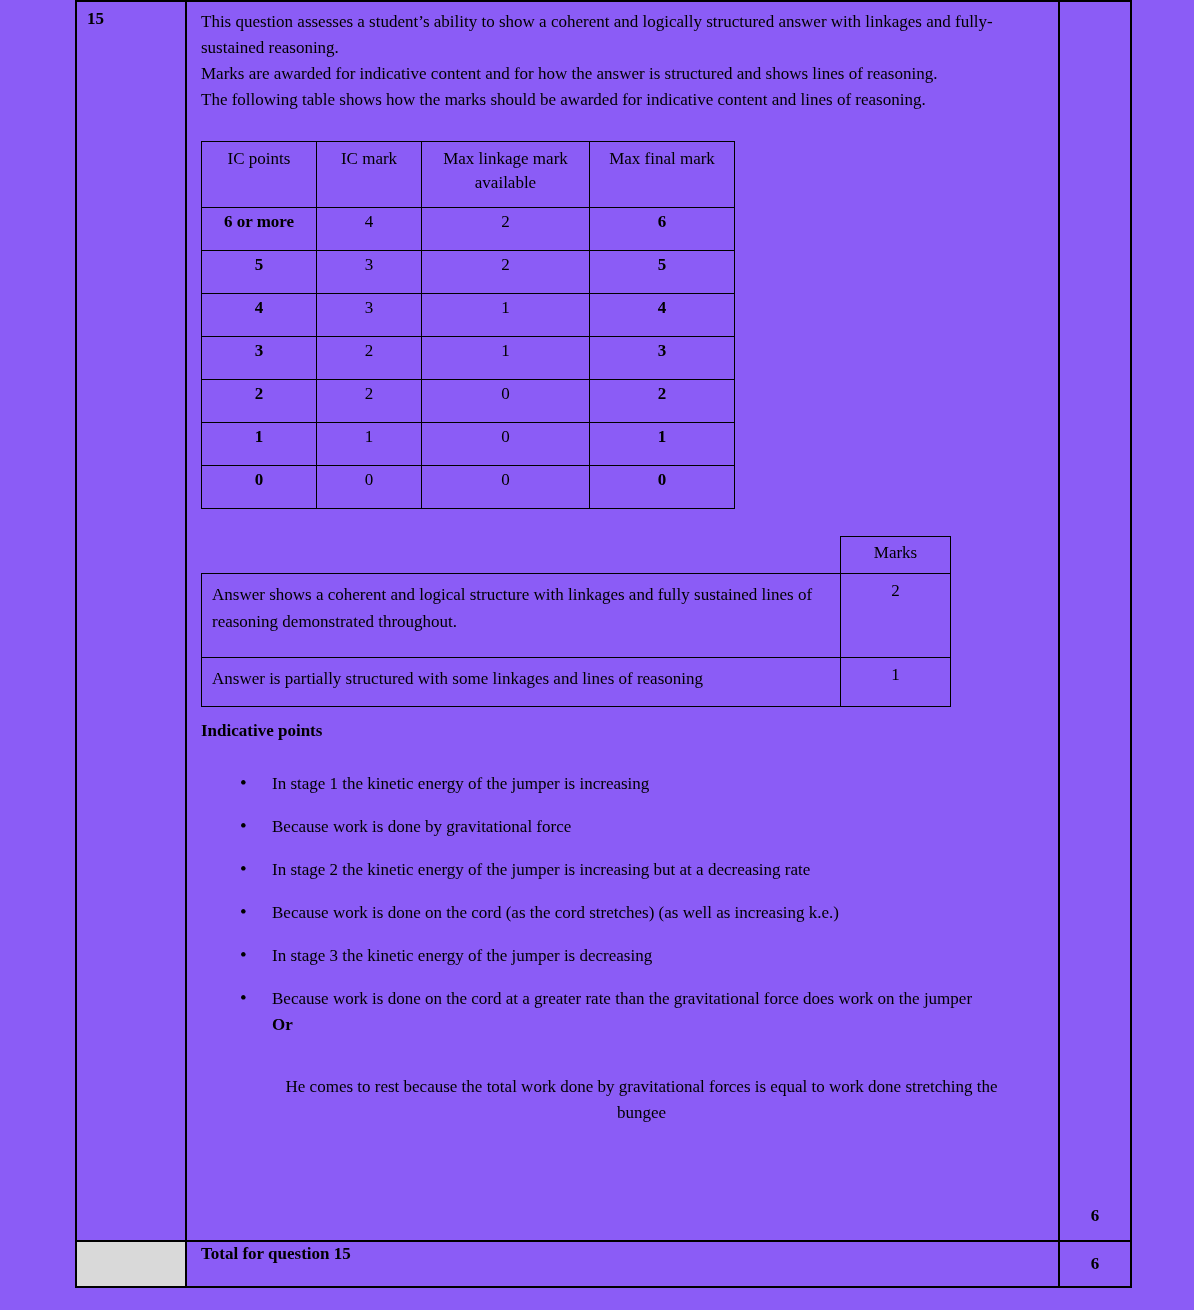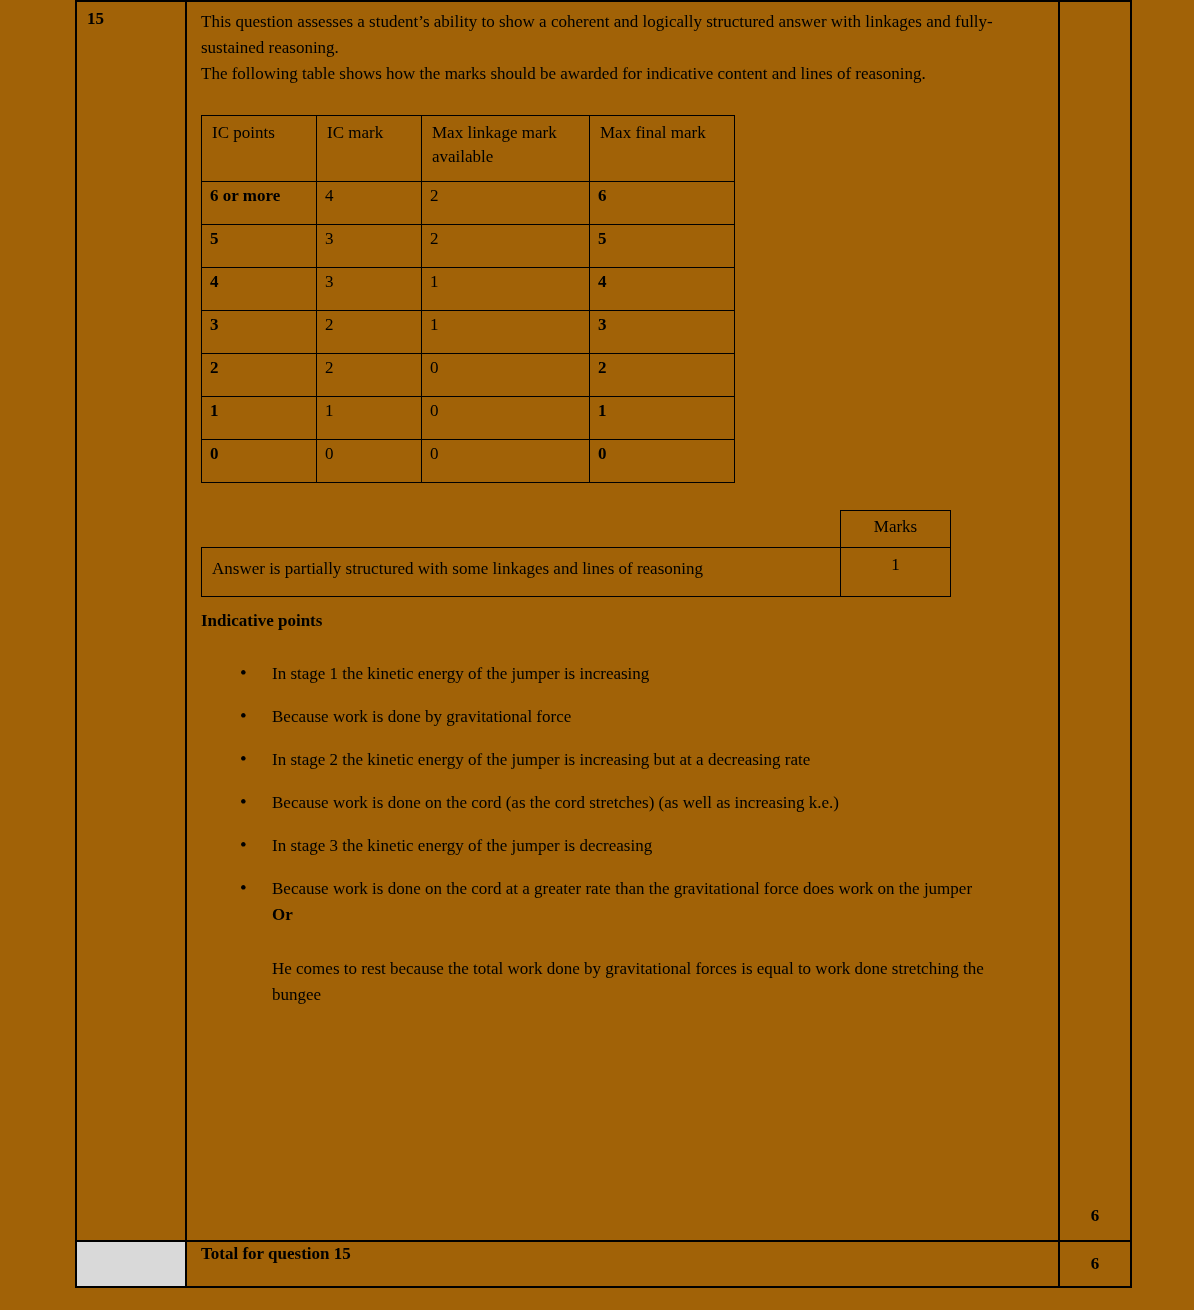--- a/index.html
+++ b/index.html
@@ -6,21 +6,21 @@
   html, body { background: #ffffff; }
   body {
     font-family: "Liberation Serif", "DejaVu Serif", serif;
     color: #000;
     font-size: 17px;
   }
   .page {
     width: 1194px;
     min-height: 1310px;
     padding: 0 62px 14px 75px;
-    background: #a16207;
+    background: #8b5cf6;
   }
   .outer {
     display: grid;
     grid-template-columns: 110px 1fr 70px;
     border: 2px solid #000;
   }
   .qnum-cell {
     border-right: 2px solid #000;
     padding: 7px 0 0 10px;
     font-weight: bold;
@@ -58,21 +58,21 @@
   }
 
   .intro p { line-height: 26px; }
 
   table { border-collapse: collapse; }
 
   
   .ic-table { margin-top: 28px; }
   .ic-table th, .ic-table td {
     border: 1.5px solid #000;
-    text-align: left;
+    text-align: center;
     vertical-align: top;
     font-weight: normal;
   }
   .ic-table th {
     height: 66px;
     padding: 5px 10px 4px 10px;
     line-height: 24px;
   }
   .ic-table td {
     height: 43px;
@@ -126,35 +126,36 @@
     line-height: 26px;
   }
   ul.bullets li::before {
     content: "\2022";
     position: absolute;
     left: 39px;
     top: -1px;
     font-size: 19px;
   }
   ul.bullets li.no-bullet::before { content: ""; }
-  ul.bullets li.no-bullet { margin-top: 28px; }
+  ul.bullets li.no-bullet { margin-top: 36px; text-align: center; }
   .or-label { font-weight: bold; }
 </style>
 </head>
 <body>
 
 <div class="page">
   <div class="outer">
 
     <div class="qnum-cell">15</div>
 
     <div class="content-cell">
 
       <div class="intro">
         <p>This question assesses a student’s ability to show a coherent and logically structured answer with linkages and fully-sustained reasoning.</p>
+        <p>Marks are awarded for indicative content and for how the answer is structured and shows lines of reasoning.</p>
         <p>The following table shows how the marks should be awarded for indicative content and lines of reasoning.</p>
       </div>
 
       <table class="ic-table">
         <thead>
           <tr>
             <th class="c0">IC points</th>
             <th class="c1">IC mark</th>
             <th class="c2">Max linkage mark available</th>
             <th class="c3">Max final mark</th>
@@ -207,20 +208,24 @@
       </table>
 
       <table class="struct-table">
         <thead>
           <tr>
             <th class="blank"></th>
             <th class="marks-h">Marks</th>
           </tr>
         </thead>
         <tbody>
+          <tr class="r1">
+            <td class="desc">Answer shows a coherent and logical structure with linkages and fully sustained lines of reasoning demonstrated throughout.</td>
+            <td class="mval">2</td>
+          </tr>
           <tr class="r2">
             <td class="desc">Answer is partially structured with some linkages and lines of reasoning</td>
             <td class="mval">1</td>
           </tr>
         </tbody>
       </table>
 
       <div class="ind-heading">Indicative points</div>
 
       <ul class="bullets">

